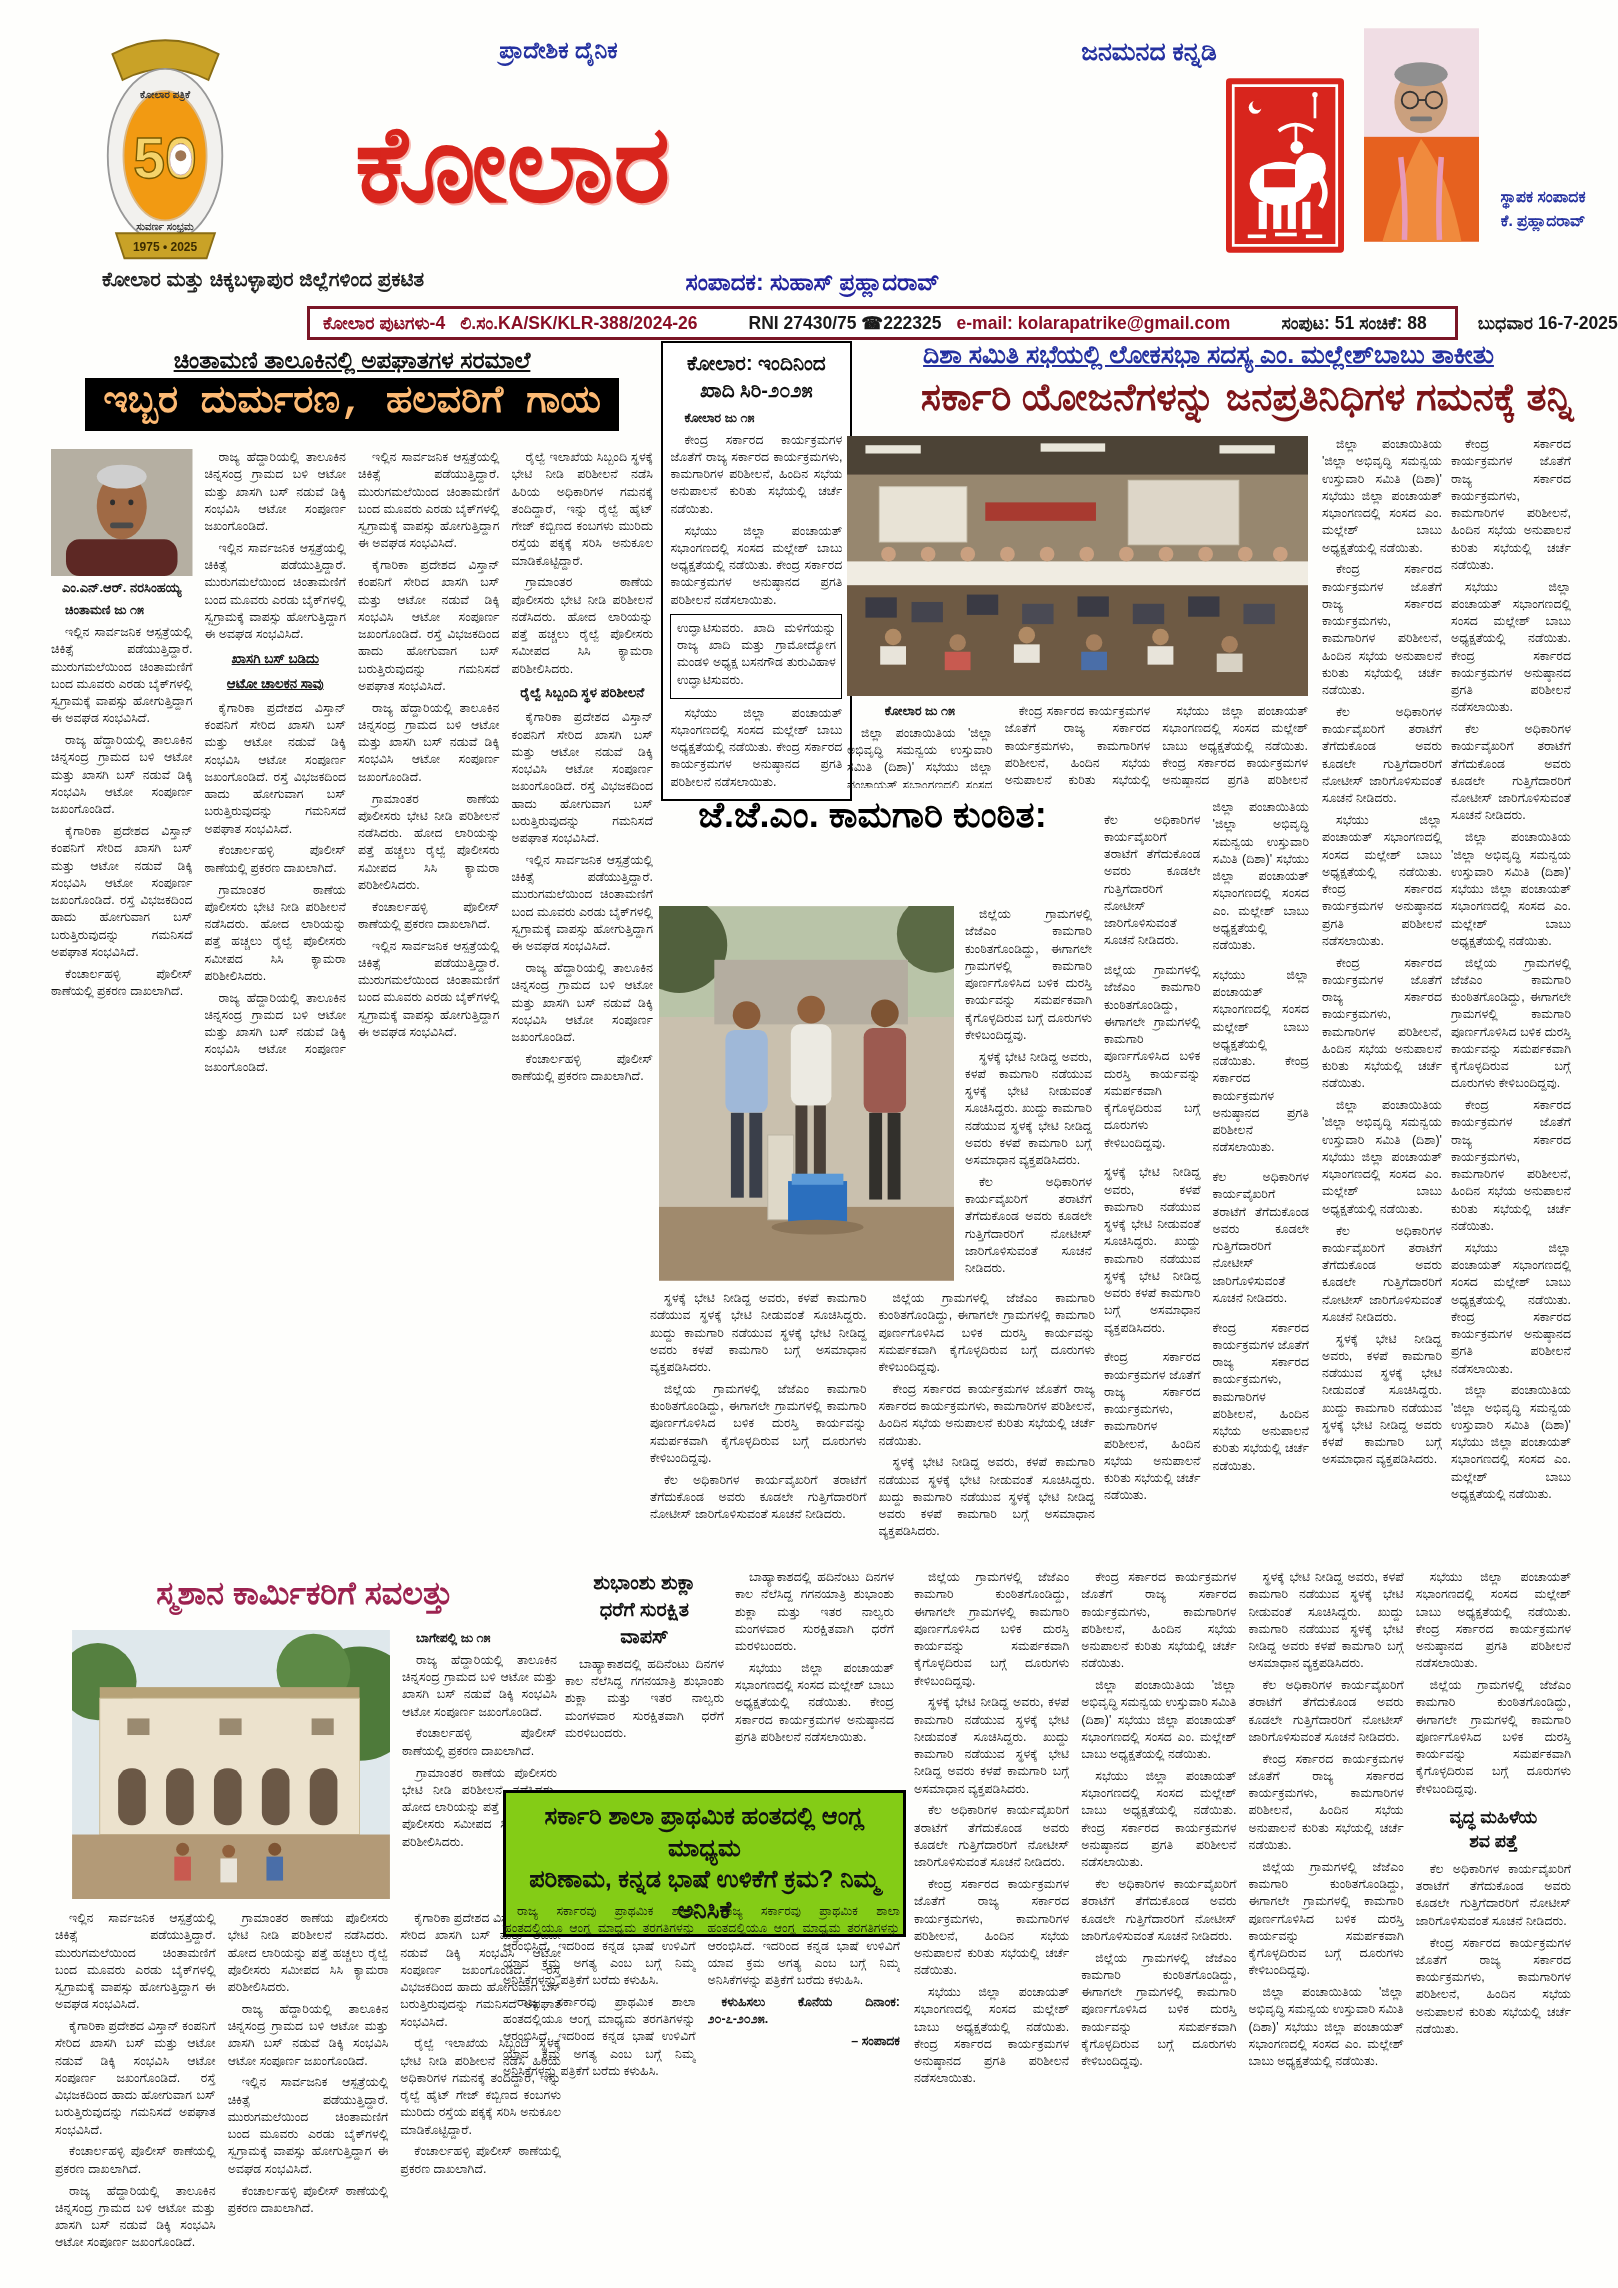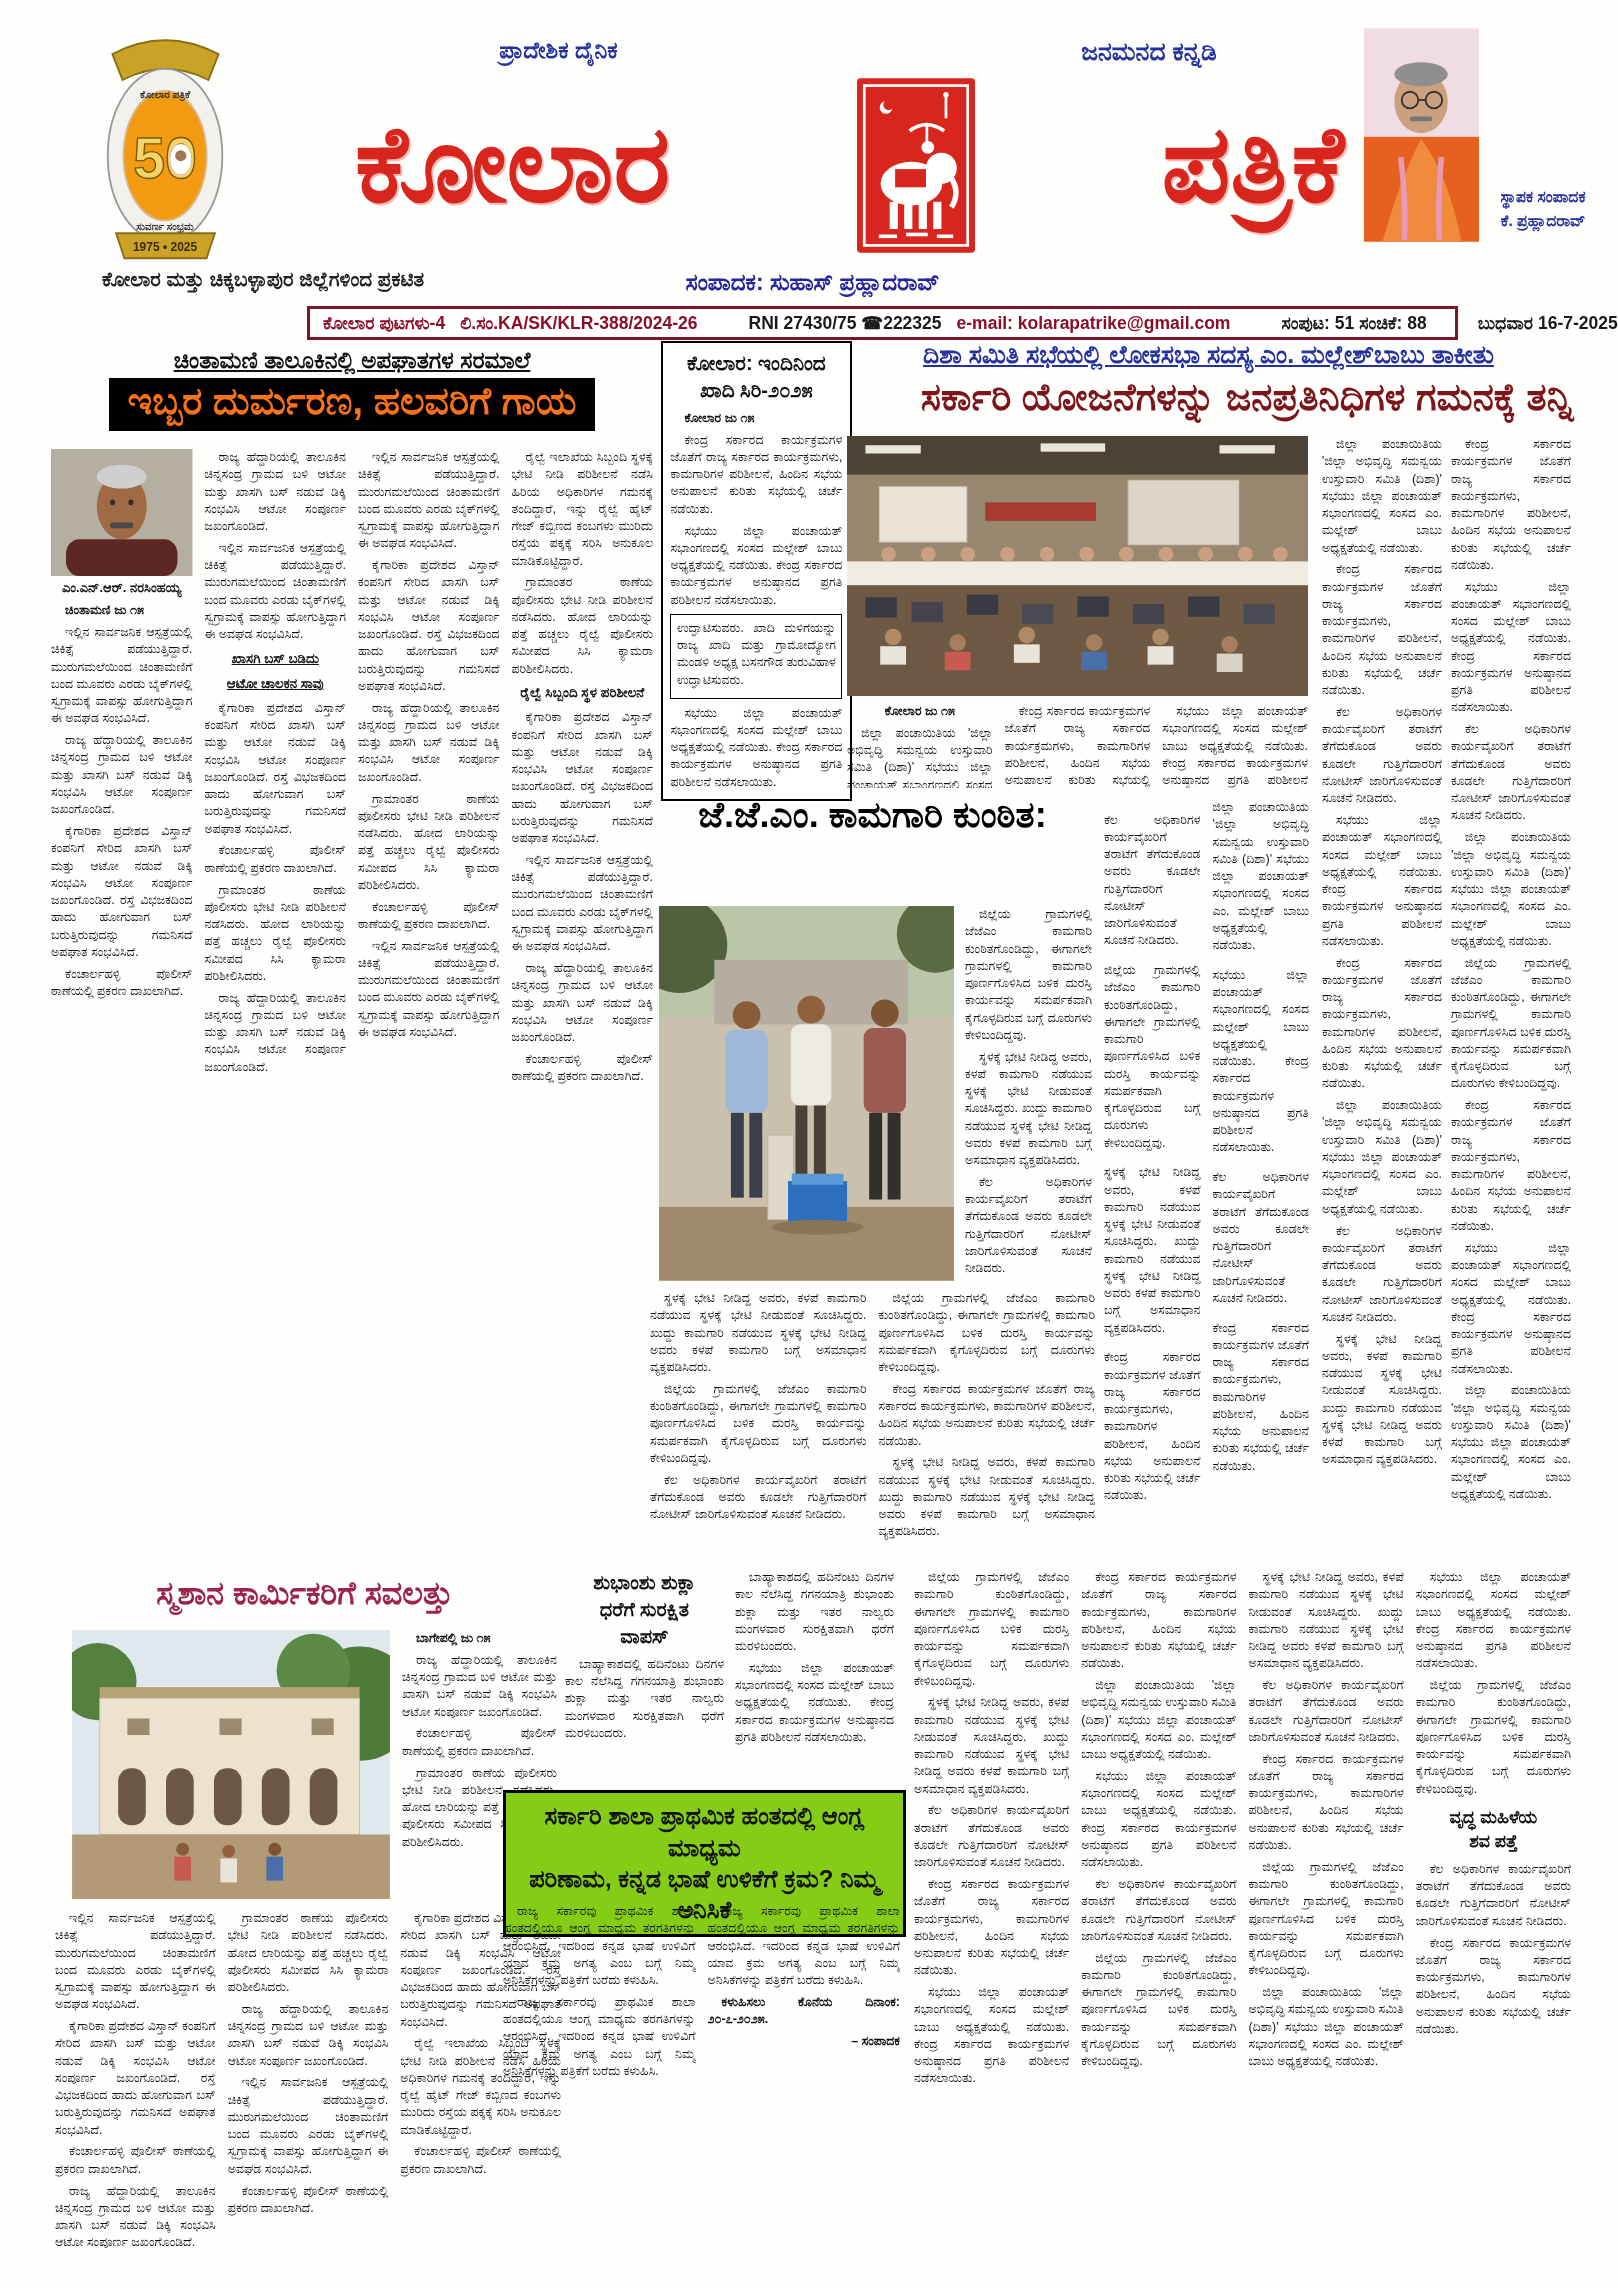--- a/index.html
+++ b/index.html
@@ -1,22 +1,22 @@
 <!DOCTYPE html>
 <html style="font-size:14.8px"><head>
 <meta charset="utf-8">
 <style>
   html,body{margin:0;padding:0;background:#9a9a9a;}
   .page{position:relative;width:1619px;height:2289px;margin:0 auto;background:#fefefc;
         font-family:"Liberation Sans",sans-serif;overflow:hidden;color:#111;}
   .abs{position:absolute;}
   .center{text-align:center;}
   .kicker{font-weight:bold;text-decoration:underline;text-align:center;}
-  .headline-black{display:inline-block;background:#000;color:#f97316;font-weight:800;
-        padding:1.8px 18.5px 7.4px;line-height:1.15;}
+  .headline-black{display:inline-block;background:#000;color:#fdba74;font-weight:800;
+        padding:1.8px 18.5px 7.4px;line-height:1.15;font-family:Liberation Mono, monospace;}
   .headline-maroon{color:#7c1519;font-weight:800;text-align:right;line-height:1.2;}
   .headline-pink{color:#9c2350;font-weight:800;text-align:center;}
   .cols{display:flex;gap:12px;}
   .col{flex:1;overflow:hidden;text-align:justify;font-size:12.5px;line-height:1.38;}
   .col p{margin:0 0 4.6px;text-indent:14px;}
   .sub{font-weight:bold;text-align:center;margin:6.5px 0;font-size:13.4px;}
   .sub.u{text-decoration:underline;}
   .dl{font-weight:bold;}
   .boxed{border:2.8px solid #000;background:#fff;}
   .inner-note{border:1.8px solid #000;padding:4.6px 5.5px;margin:5.5px 0;}
@@ -72,21 +72,20 @@
       <path d="M104,110 q10,16 0,32" stroke="#fff" stroke-width="6" fill="none"></path>
       <rect x="42" y="100" width="34" height="20" fill="#d8251d"></rect>
       <rect x="36" y="136" width="9" height="30" fill="#fff"></rect>
       <rect x="52" y="136" width="9" height="30" fill="#fff"></rect>
       <rect x="68" y="136" width="9" height="30" fill="#fff"></rect>
       <rect x="84" y="136" width="9" height="30" fill="#fff"></rect>
       <rect x="24" y="172" width="20" height="4" fill="#fff"></rect>
       <rect x="54" y="170" width="24" height="4" fill="#fff"></rect>
       <rect x="88" y="172" width="18" height="4" fill="#fff"></rect>
     </svg>
-    <span class="bigtitle" style="font-size:107px;">ಪತ್ರಿಕೆ</span>
   </div>
 
   <div class="abs" style="left:1364px;top:28px;">
     <svg class="photo" width="115" height="214" viewBox="0 0 125 232">
       <rect width="125" height="232" fill="#f0dde4"></rect>
       <rect x="0" y="118" width="125" height="114" fill="#e6611f"></rect>
       <path d="M20,232 q20,-70 42,-112 q30,40 44,112 Z" fill="#f08a3d"></path>
       <path d="M40,140 q6,50 4,90" stroke="#e89ab8" stroke-width="6" fill="none"></path>
       <path d="M84,140 q-4,50 -2,90" stroke="#e89ab8" stroke-width="6" fill="none"></path>
       <ellipse cx="62" cy="80" rx="29" ry="34" fill="#caa07e"></ellipse>

